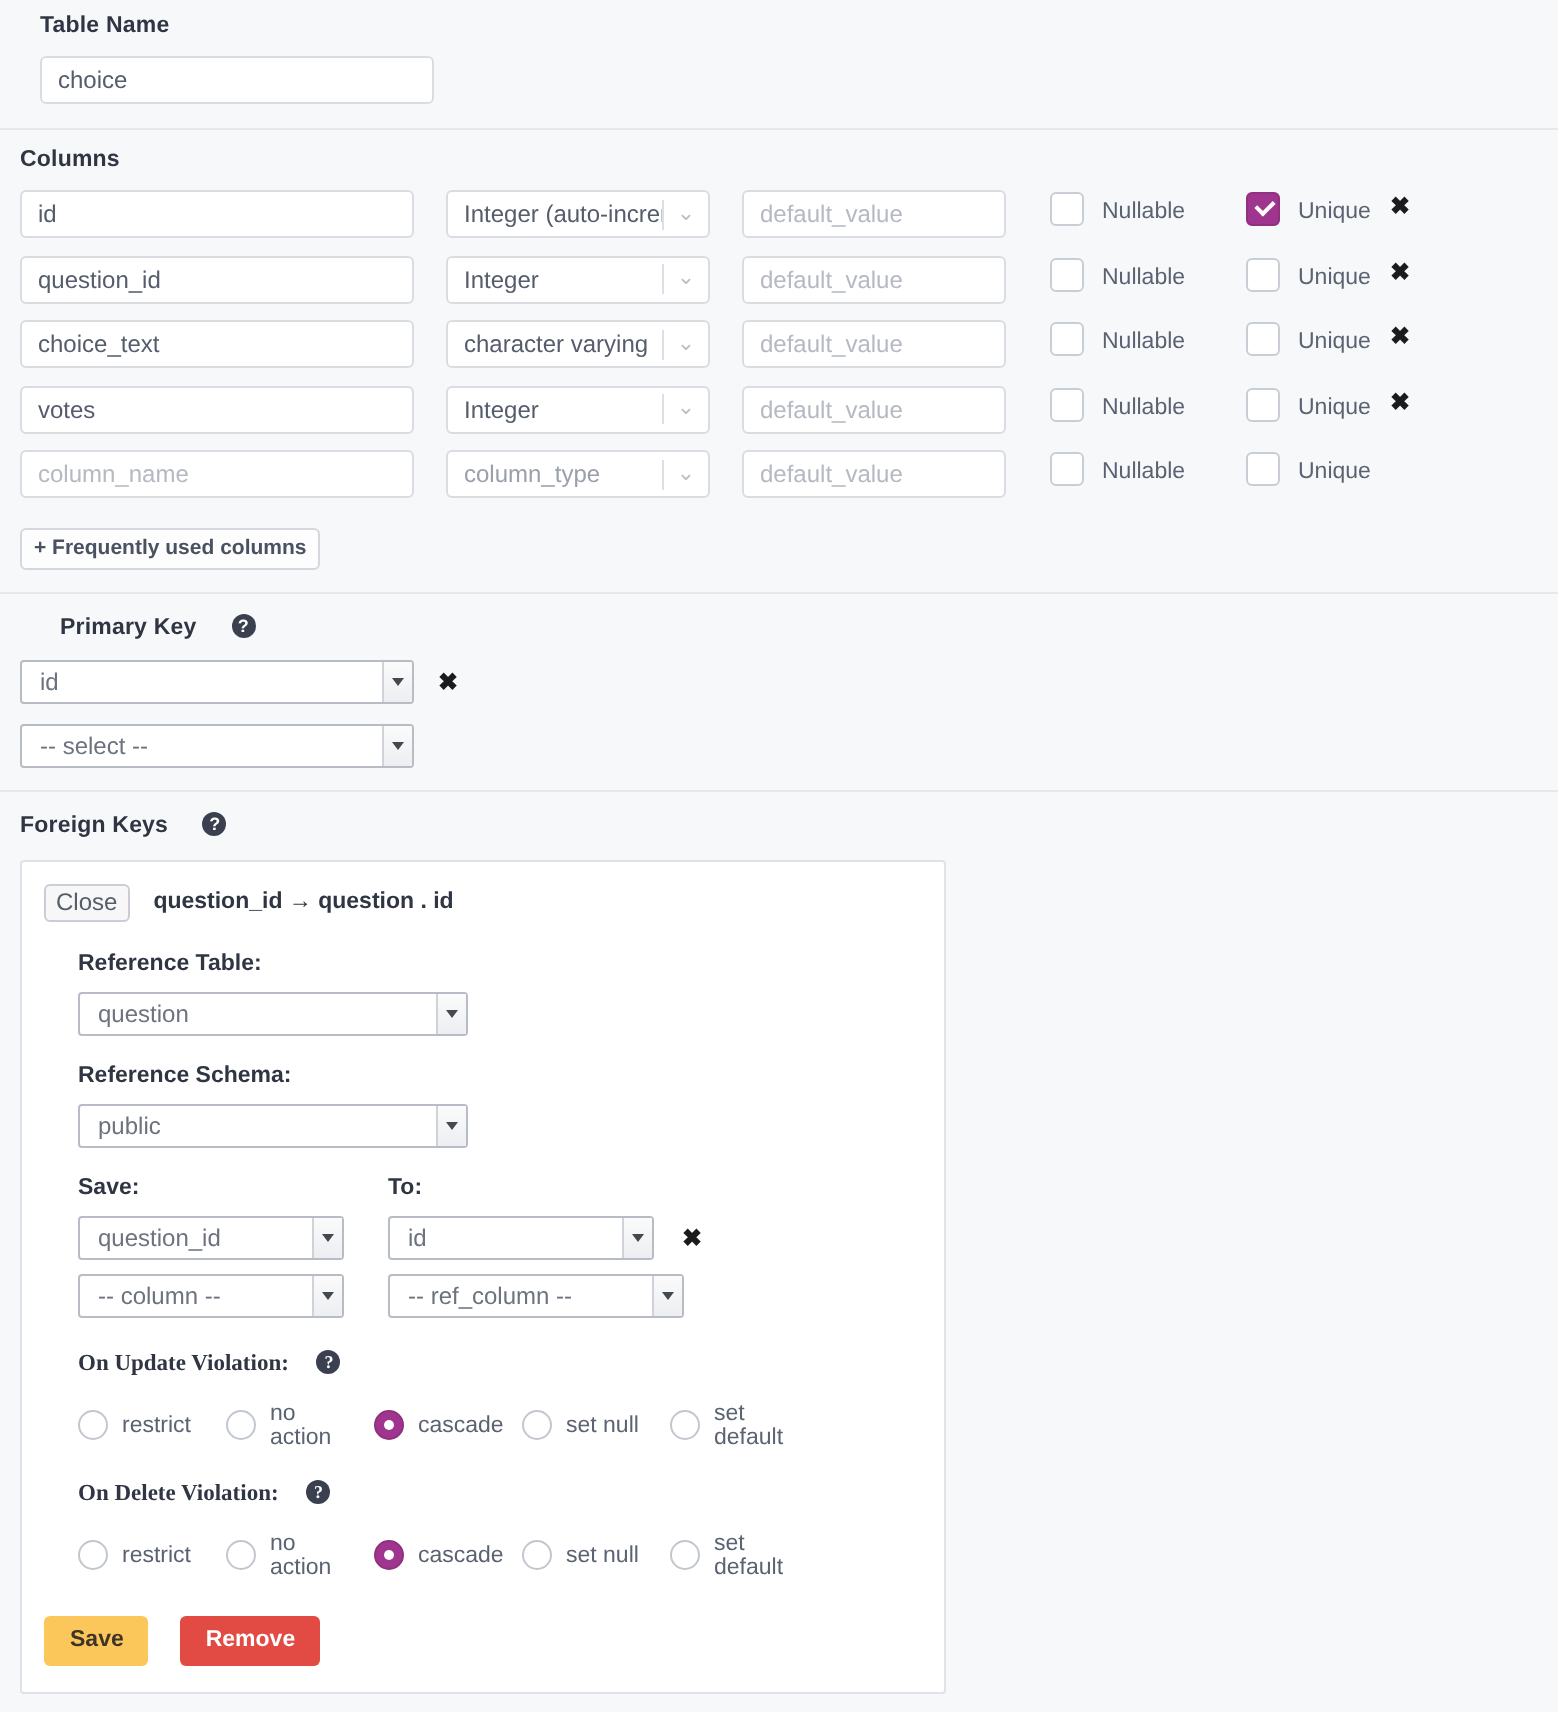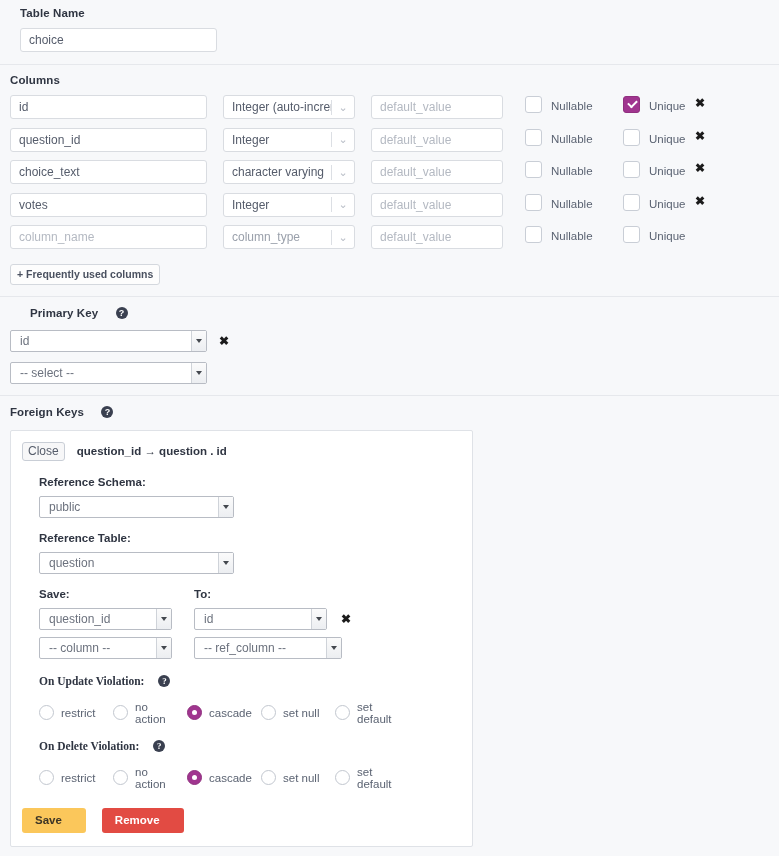--- a/index.html
+++ b/index.html
@@ -306,21 +306,21 @@
   }
 
   
   #fk-footer { padding: 4px 0 13px 11px; display: flex; }
   .btn {
     border: none;
     border-radius: 3px;
     font-family: "Liberation Sans", sans-serif;
     font-size: 11.5px;
     font-weight: bold;
-    padding: 6px 24px 7px 13px;
+    padding: 6px 12px 7px 13px;
     cursor: pointer;
   }
   #save-button { background: #fbc75b; color: #3d3526; }
   #remove-button { background: #e24b43; color: #fff; margin-left: 16px; }
 </style>
 </head>
 <body>
 
 <div id="table-name-block" class="section">
   <span class="label-strong">Table Name</span>
@@ -456,31 +456,31 @@
 
   <div id="fk-panel">
     <div id="fk-title-row">
       <span id="fk-close-btn">Close</span>
       <span id="fk-title-text">question_id → question . id</span>
     </div>
 
     <div class="fk-inner">
 
       <div class="fk-group">
+        <span class="fk-sublabel">Reference Table:</span>
+        <div id="fk-table-select" class="nsel">
+          <span class="nsel-text">question</span>
+          <span class="nsel-btn"></span>
+        </div>
+      </div>
+
+      <div class="fk-group">
         <span class="fk-sublabel">Reference Schema:</span>
         <div id="fk-schema-select" class="nsel">
           <span class="nsel-text">public</span>
-          <span class="nsel-btn"></span>
-        </div>
-      </div>
-
-      <div class="fk-group">
-        <span class="fk-sublabel">Reference Table:</span>
-        <div id="fk-table-select" class="nsel">
-          <span class="nsel-text">question</span>
           <span class="nsel-btn"></span>
         </div>
       </div>
 
       <div class="fromto-heads">
         <span class="h from">Save:</span>
         <span class="h to">To:</span>
       </div>
       <div id="fk-mappings">
           <div class="fromto-row">

